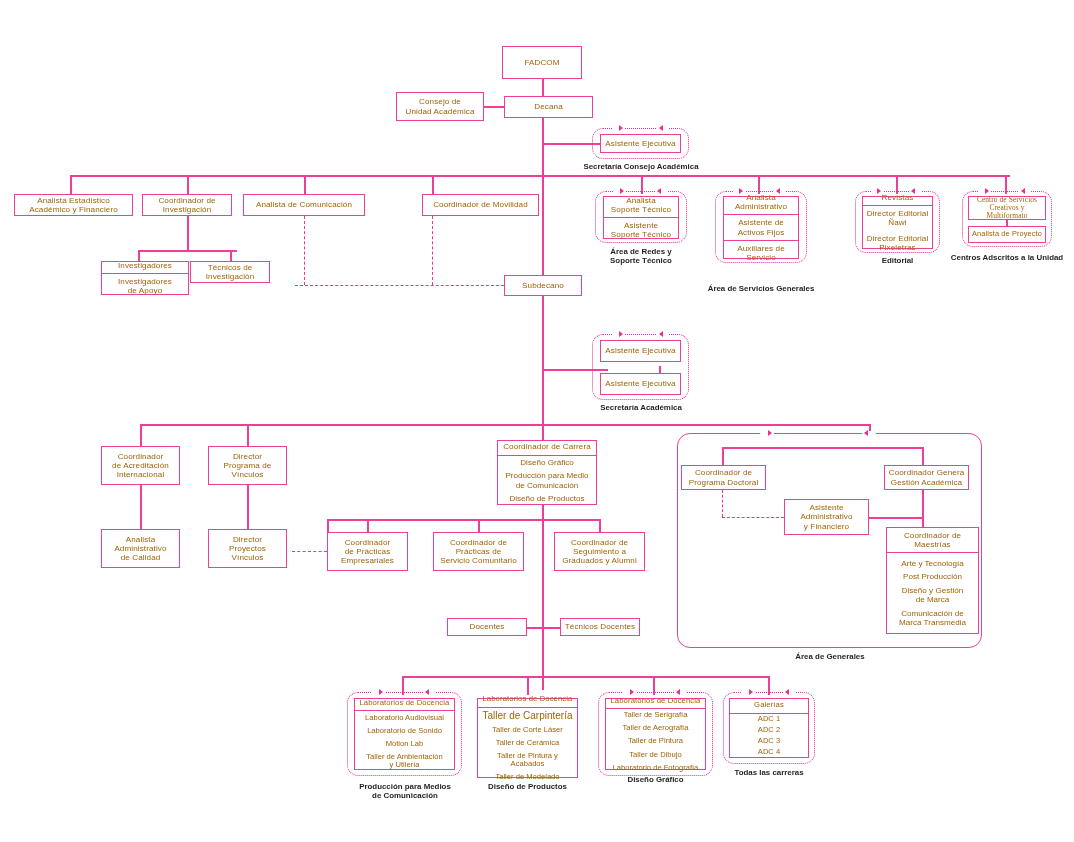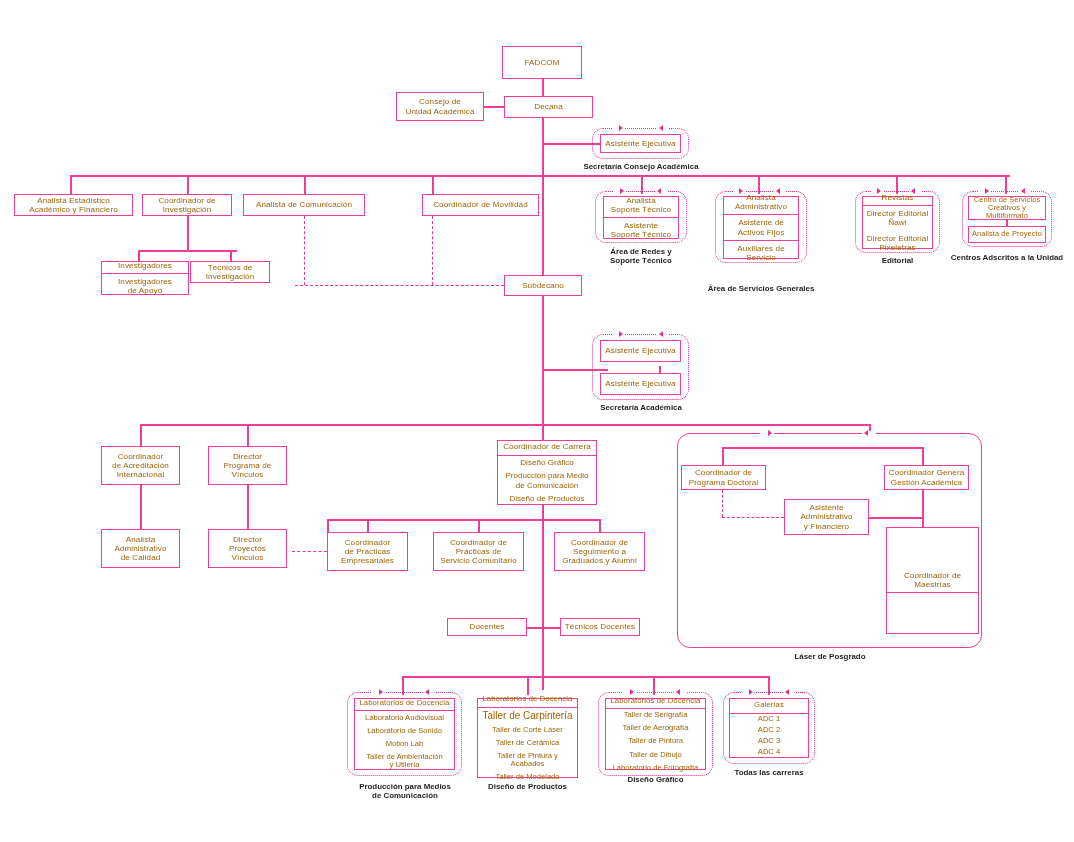--- a/index.html
+++ b/index.html
@@ -253,21 +253,21 @@
     <div class="ttl" style="white-space:pre-line;">Director Editorial
 Pixeletras</div>
   </div>
   <div class="grp-label" style="left:860px;top:256px;width:75px;">Editorial</div>
 
   <div class="grp" style="left:962px;top:191px;width:90px;height:56px;"></div>
   <div class="gapmask" style="left:979px;top:189px;width:12px;height:5px;"></div>
   <div class="gapmask" style="left:1019px;top:189px;width:12px;height:5px;"></div>
   <div class="arw r" style="left:985px;top:188px;"></div>
   <div class="arw l" style="left:1021px;top:188px;"></div>
-  <div class="box" style="left:968px;top:196px;width:78px;height:24px;">
+  <div class="box" style="left:968px;top:196px;width:78px;height:24px;font-family:Liberation Serif, serif;">
     <div class="ttl" style="white-space:pre-line;font-size:7.4px;">Centro de Servicios
 Creativos y Multiformato</div>
   </div>
   <div class="ln v" style="left:1006px;top:220px;height:6px;"></div>
   <div class="box" style="left:968px;top:226px;width:78px;height:17px;">
     <div class="ttl" style="font-size:7.4px;">Analista de Proyecto</div>
   </div>
   <div class="grp-label" style="left:942px;top:253px;width:130px;">Centros Adscritos a la Unidad</div>
 
   <div class="box" style="left:504px;top:275px;width:78px;height:21px;">
@@ -367,22 +367,30 @@
 Administrativo
 y Financiero</div>
   </div>
 
   <div class="ln h" style="left:869px;top:517px;width:54px;"></div>
   <div class="ln v" style="left:922px;top:490px;height:37px;"></div>
 
   <div class="box hdr" style="left:886px;top:527px;width:93px;height:107px;">
     <div class="ttl" style="white-space:pre-line;">Coordinador de
 Maestrías</div>
-  </div>
-  <div class="grp-label" style="left:782px;top:652px;width:96px;">Láser de Posgrado</div>
+    <div class="stack">
+      <div class="it" style="white-space:pre-line;">Arte y Tecnología</div>
+      <div class="it" style="white-space:pre-line;">Post Producción</div>
+      <div class="it" style="white-space:pre-line;">Diseño y Gestión
+de Marca</div>
+      <div class="it" style="white-space:pre-line;">Comunicación de
+Marca Transmedia</div>
+    </div>
+  </div>
+  <div class="grp-label" style="left:782px;top:652px;width:96px;">Área de Generales</div>
 
   <div class="box" style="left:447px;top:618px;width:80px;height:18px;">
     <div class="ttl">Docentes</div>
   </div>
   <div class="box" style="left:560px;top:618px;width:80px;height:18px;">
     <div class="ttl">Técnicos Docentes</div>
   </div>
 
   <div class="grp" style="left:347px;top:692px;width:115px;height:84px;"></div>
   <div class="gapmask" style="left:372px;top:690px;width:13px;height:5px;"></div>

